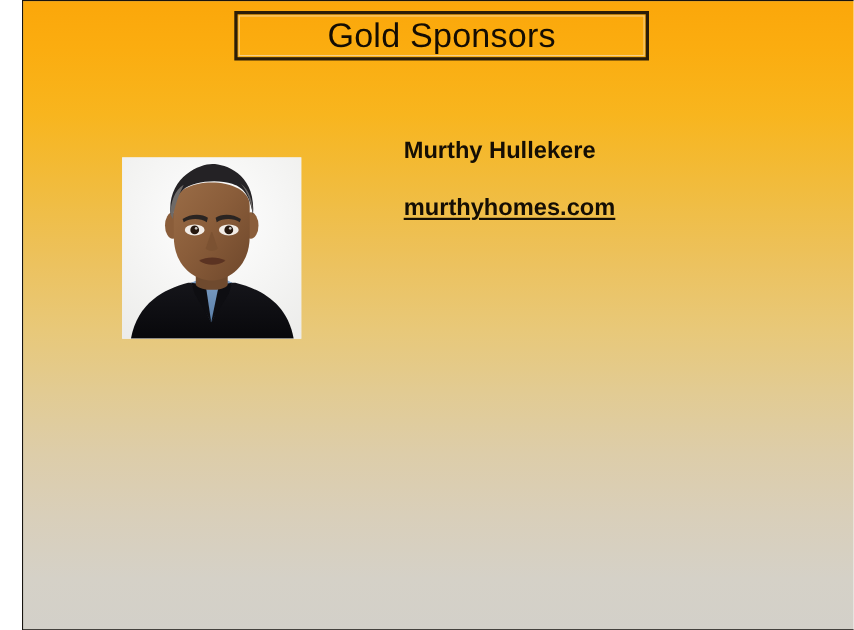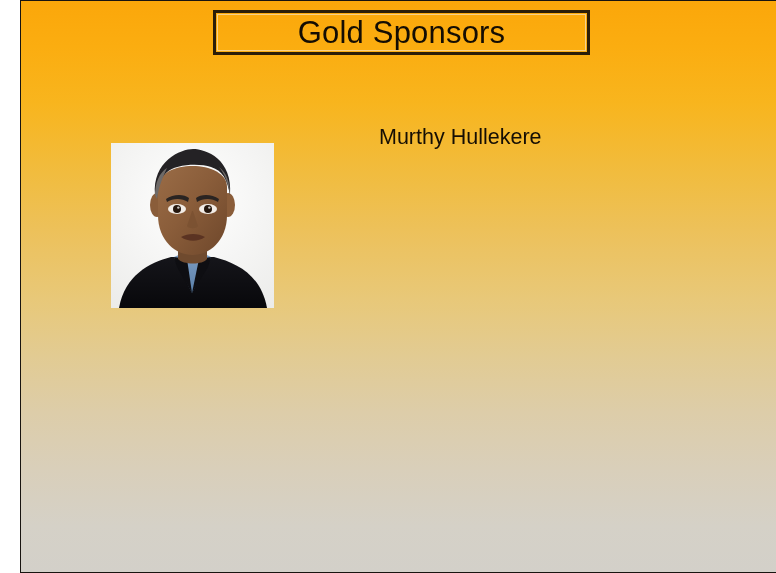--- a/index.html
+++ b/index.html
@@ -75,23 +75,24 @@
     width: 163px;
     height: 165px;
     background: #f3f3f1;
     overflow: hidden;
   }
   #photo svg { display: block; width: 100%; height: 100%; }
 
   
   #sponsor-info {
     position: absolute;
-    left: 358px;
+    left: 346px;
     top: 126px;
     width: 380px;
+    font-weight: bold;
   }
   .info-line {
     font-size: 21.5px;
     line-height: 1;
     color: #150e04;
     margin-bottom: 29.5px;
     white-space: nowrap;
   }
   .info-line.link {
     text-decoration: underline;
@@ -163,15 +164,16 @@
       <path d="M81 68 L76 83 C78 86 85 86 87 83 L82 68 Z" fill="#7a5131" opacity="0.85"></path>
 
       <path d="M70 94 C77 90 87 90 94 94 C87 99 77 99 70 94 Z" fill="#5b3322"></path>
 
       <path d="M62 100 C70 110 94 110 101 100 C94 110 70 110 62 100 Z" fill="#5e3d26" opacity="0.45"></path>
     </svg>
   </div>
 
   <div id="sponsor-info">
     <div class="info-line">Murthy Hullekere</div>
+    <div class="info-line link">murthyhomes.com</div>
   </div>
 
 </div>
 
 </body></html>

